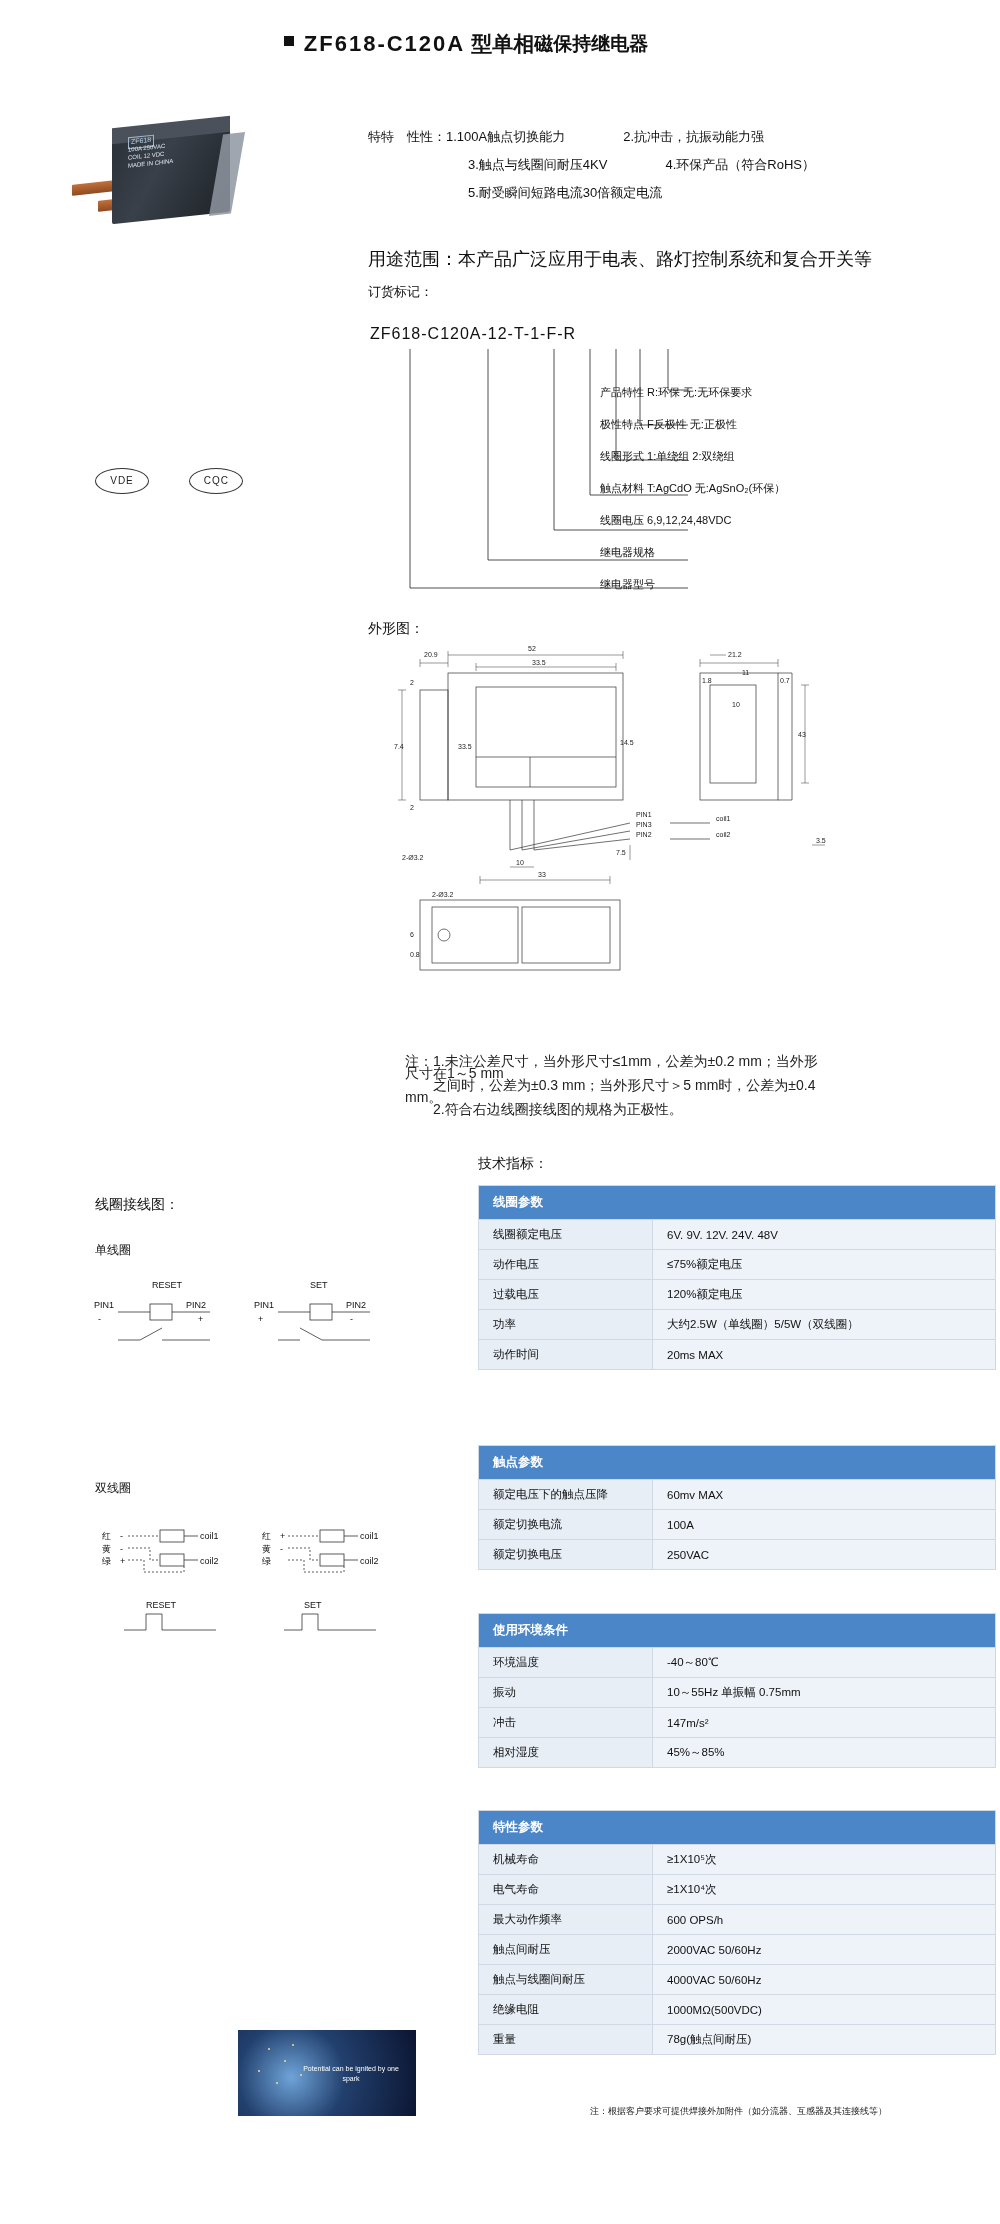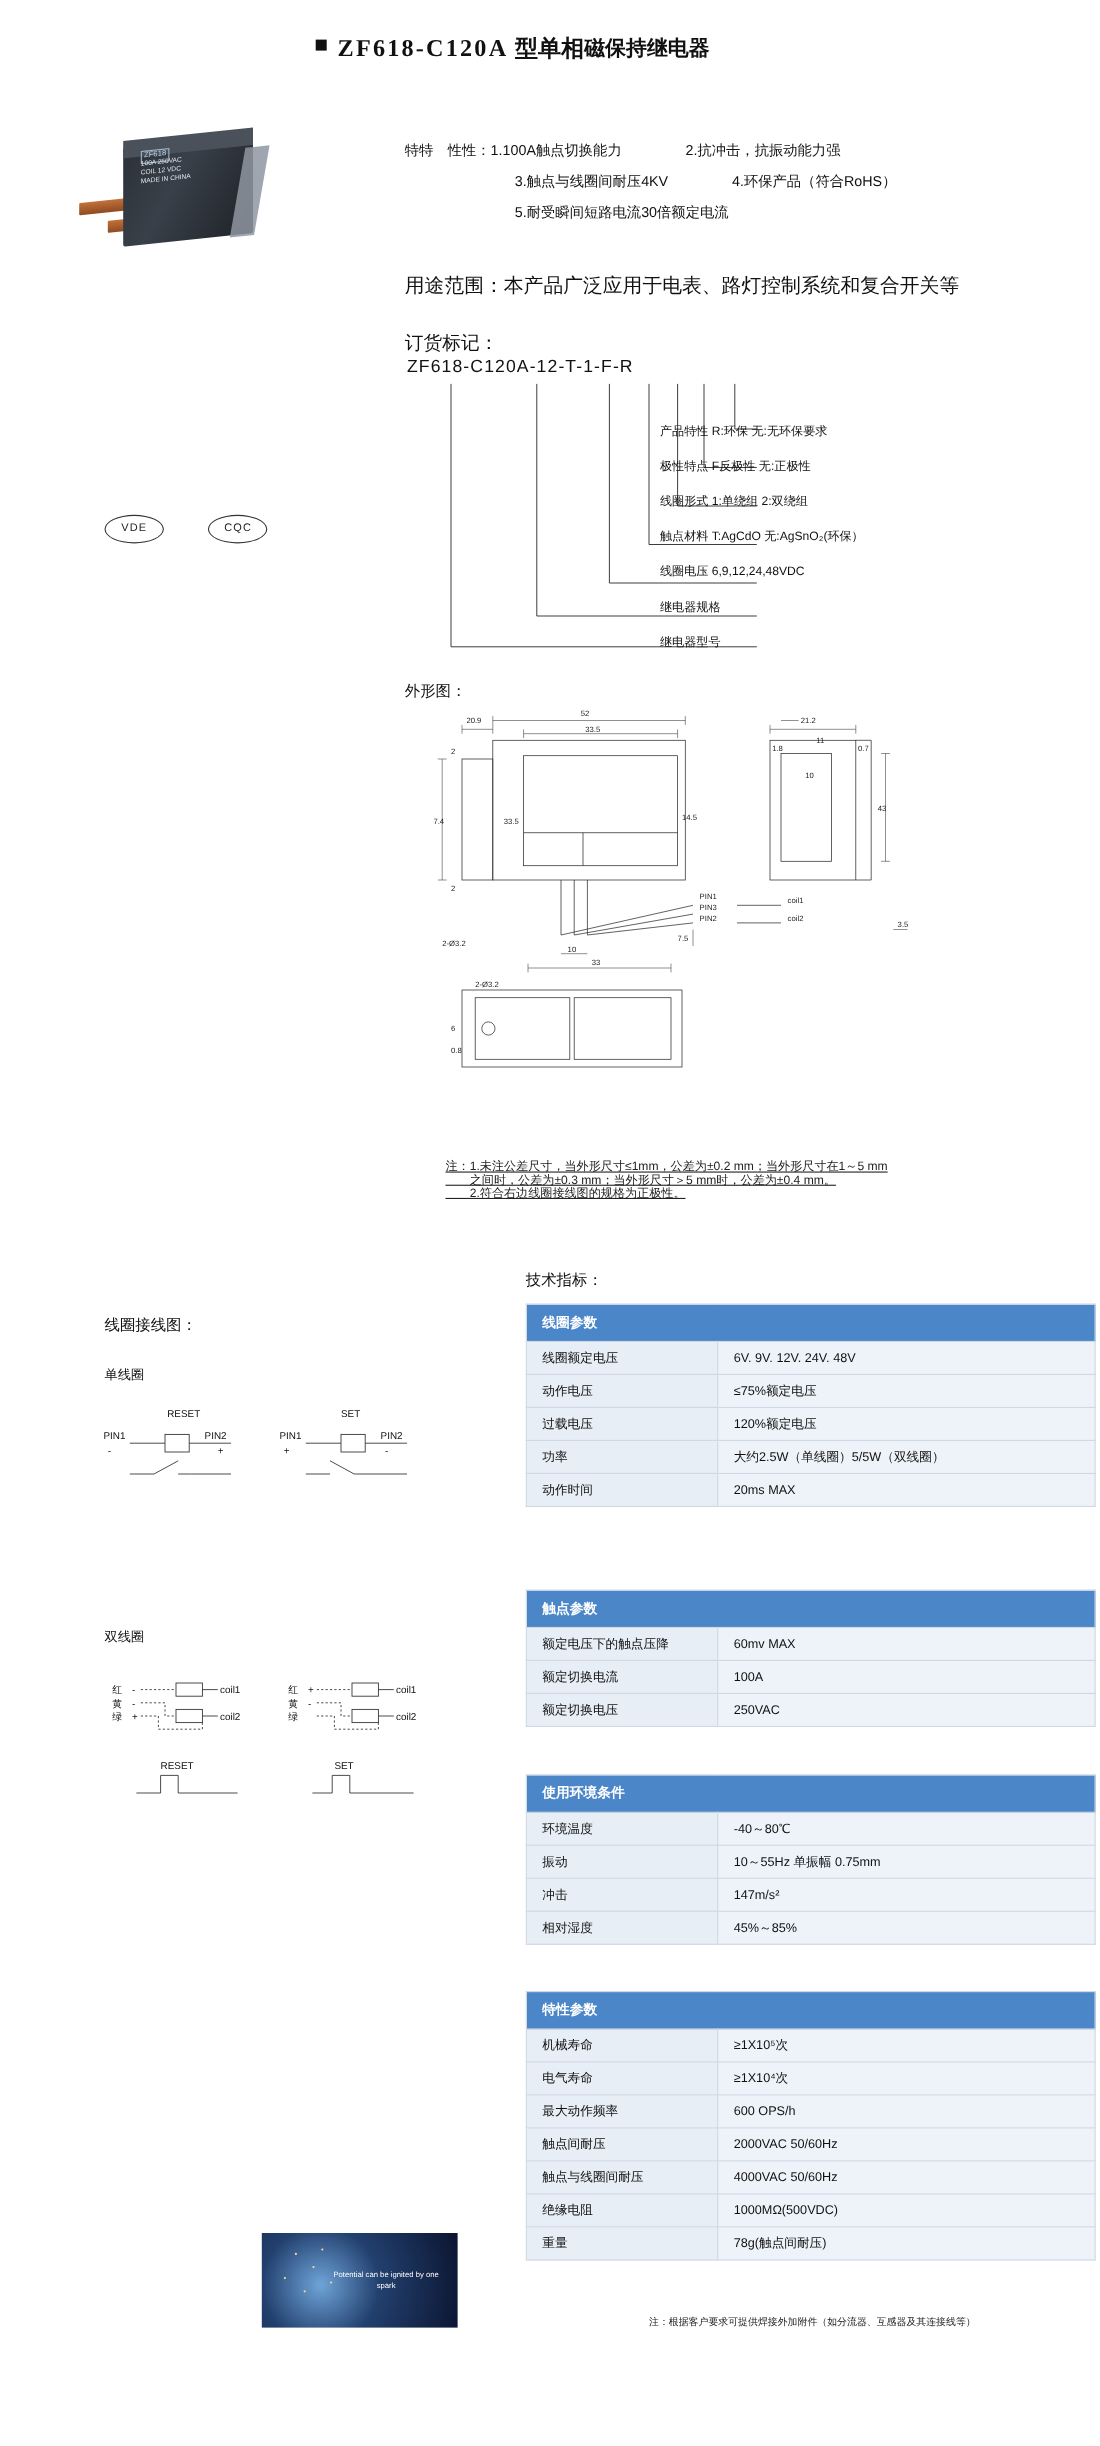--- a/index.html
+++ b/index.html
@@ -12,21 +12,20 @@
     color: #1a1a1a;
     position: relative;
     overflow: hidden;
   }
   .page { position: relative; width: 1000px; height: 2224px; }
 
   
   .title-row {
     position: absolute; left: 0; top: 30px; width: 932px;
     text-align: center;
-    font-family: Liberation Serif, serif;
   }
   .title-square {
     display: inline-block; width: 10px; height: 10px; background: #111;
     margin-right: 10px; vertical-align: middle; position: relative; top: -3px;
   }
   .title-model {
     font-size: 22px; font-weight: bold; letter-spacing: 2px; color: #111;
     vertical-align: middle;
   }
   .title-mid {
@@ -77,32 +76,32 @@
     letter-spacing: 1px; color: #222; margin-right: 36px; }
 
   
   .features { position: absolute; left: 368px; top: 128px; width: 600px; font-size: 13px; color: #111; }
   .feat-label { font-weight: normal; }
   .feat-line { margin-bottom: 11px; line-height: 17px; }
   .feat-col2 { display: inline-block; margin-left: 58px; }
   .feat-indent { padding-left: 100px; }
 
   .usage { position: absolute; left: 368px; top: 247px; font-size: 18px; color: #111; }
-  .ordering-title { position: absolute; left: 368px; top: 283px; font-size: 17px; color: #111; margin-top: 17px; }
+  .ordering-title { position: absolute; left: 368px; top: 283px; font-size: 13px; color: #111; }
   .ordering-code { position: absolute; left: 370px; top: 325px; font-size: 16px; letter-spacing: 1px; color: #111; }
 
   
   .legend { position: absolute; left: 600px; top: 385px; font-size: 11px; color: #111; line-height: 15px; }
   .legend div { margin-bottom: 17px; white-space: nowrap; }
   .leader-svg { position: absolute; left: 368px; top: 345px; }
 
   
   .outline-title { position: absolute; left: 368px; top: 620px; font-size: 14px; color: #111; }
   .drawing { position: absolute; left: 380px; top: 645px; width: 560px; height: 400px; }
-  .note { position: absolute; left: 405px; top: 1055px; width: 420px; font-size: 11px; color: #222; line-height: 12px; text-decoration: underline; }
+  .note { position: absolute; left: 405px; top: 1055px; width: 420px; font-size: 14px; color: #222; line-height: 12px; }
 
   
   .wiring-title { position: absolute; left: 95px; top: 1196px; font-size: 14px; color: #111; }
   .single-coil-title { position: absolute; left: 95px; top: 1242px; font-size: 12px; color: #111; }
   .double-coil-title { position: absolute; left: 95px; top: 1480px; font-size: 12px; color: #111; }
   .wire-svg-1 { position: absolute; left: 88px; top: 1270px; }
   .wire-svg-2 { position: absolute; left: 88px; top: 1510px; }
 
   
   .tech-title { position: absolute; left: 478px; top: 1155px; font-size: 14px; color: #111; }

